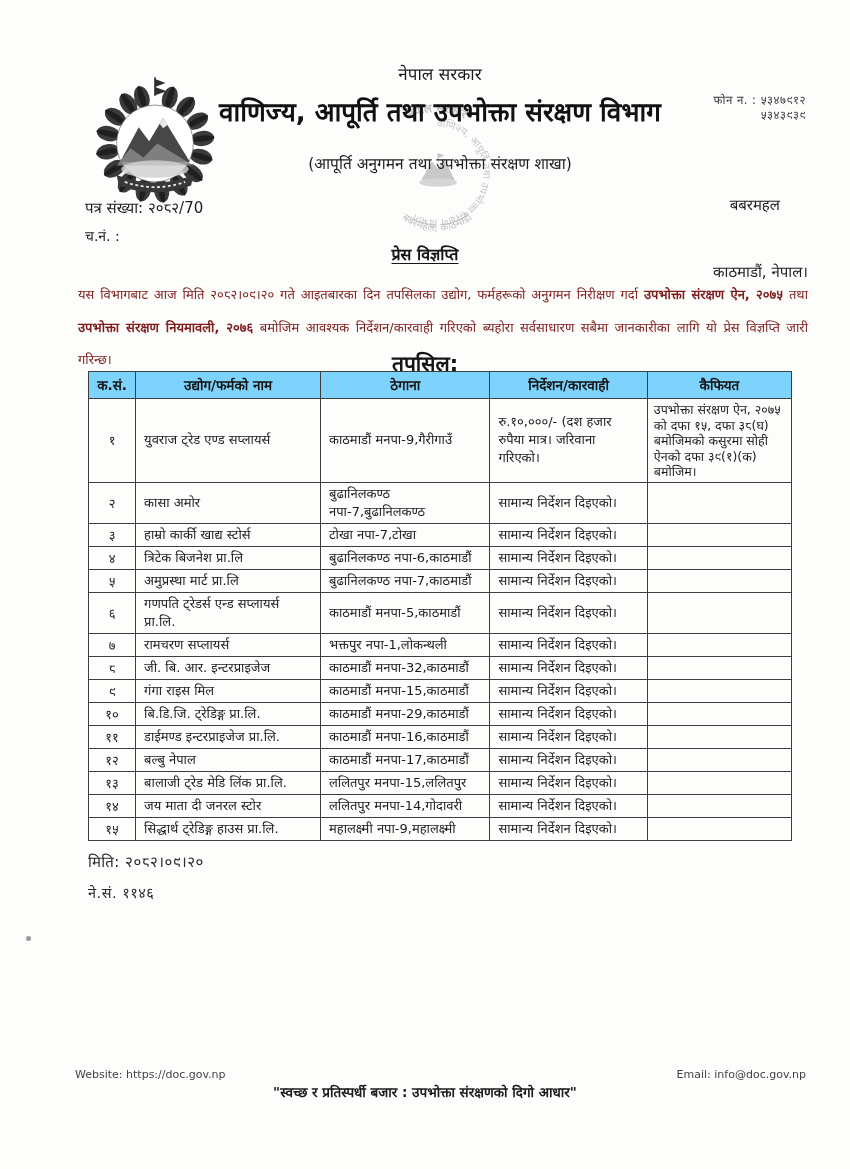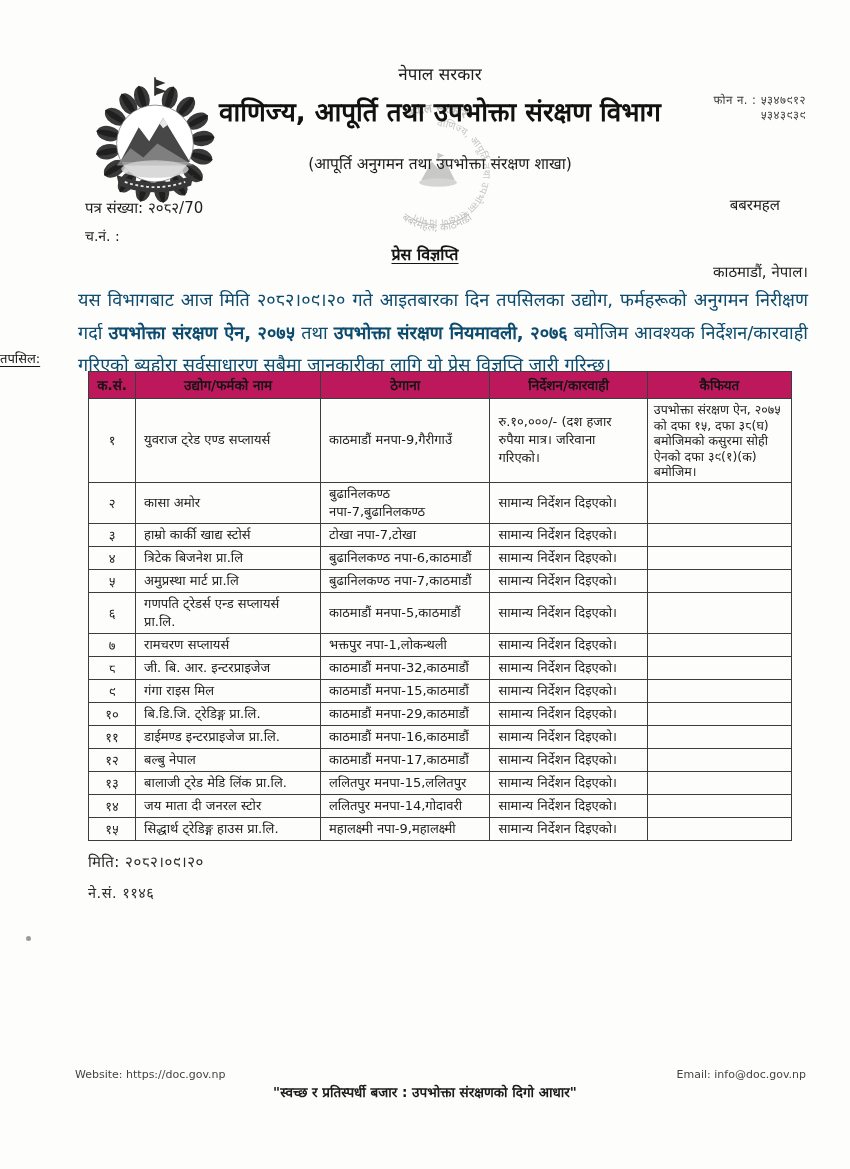--- a/index.html
+++ b/index.html
@@ -36,33 +36,33 @@
   .place1{position:absolute;right:70px;top:194px;font-size:15px;color:#1d1d1d;z-index:3;}
   .place2{position:absolute;right:42px;top:221px;font-size:15px;color:#1d1d1d;z-index:3;margin-top:40px;}
   
   .press-title{
     position:absolute;left:0;top:243px;width:100%;text-align:center;
     font-size:16px;font-weight:bold;color:#141414;
   }
   .press-title span{text-decoration:underline;text-underline-offset:3px;}
   .intro{
     position:absolute;left:78px;top:266px;width:730px;
-    font-size:18px;line-height:32.5px;text-align:justify;color:#0c4a6e;
+    font-size:13px;line-height:32.5px;text-align:justify;color:#7f1d1d;
   }
   .intro b{font-weight:bold;}
   .schedule-label{
-    position:absolute;left:0;top:349px;width:100%;text-align:left;
-    font-size:13px;font-weight:normal;color:#141414;
+    position:absolute;left:0;top:349px;width:100%;text-align:center;
+    font-size:21px;font-weight:bold;color:#141414;
   }
   .schedule-label span{text-decoration:underline;text-underline-offset:3px;}
   
   .tbl-wrap{position:absolute;left:88px;top:371px;width:706px;}
   table{border-collapse:collapse;width:704px;table-layout:fixed;}
   th,td{border:1px solid #3d3d3d;font-size:13px;color:#1c1c1c;padding:2px 6px;vertical-align:middle;word-wrap:break-word;}
-  th{font-weight:bold;text-align:center;font-size:13.5px;padding:4px 3px;background:#be185d;color:#141414;}
+  th{font-weight:bold;text-align:center;font-size:13.5px;padding:4px 3px;background:#7dd3fc;color:#141414;}
   td.c-sn{text-align:center;}
   td.c-name,td.c-addr{line-height:18px;padding-left:8px;}
   td.c-action{line-height:18px;padding-left:8px;}
   td.c-remark{font-size:12.5px;line-height:15.5px;vertical-align:top;padding-top:3px;padding-left:6px;}
   
   .issue-date{position:absolute;left:88px;top:851px;font-size:15px;color:#2a2a2a;letter-spacing:.5px;}
   .ns-number{position:absolute;left:88px;top:882px;font-size:14.5px;color:#2a2a2a;letter-spacing:.5px;}
   .artifact-dot{position:absolute;left:26px;top:936px;width:5px;height:5px;border-radius:50%;background:#9b9b9b;}
   .footer-website{position:absolute;left:75px;top:1068px;font-size:11px;color:#444;}
   .footer-email{position:absolute;right:44px;top:1068px;font-size:11px;color:#444;}

